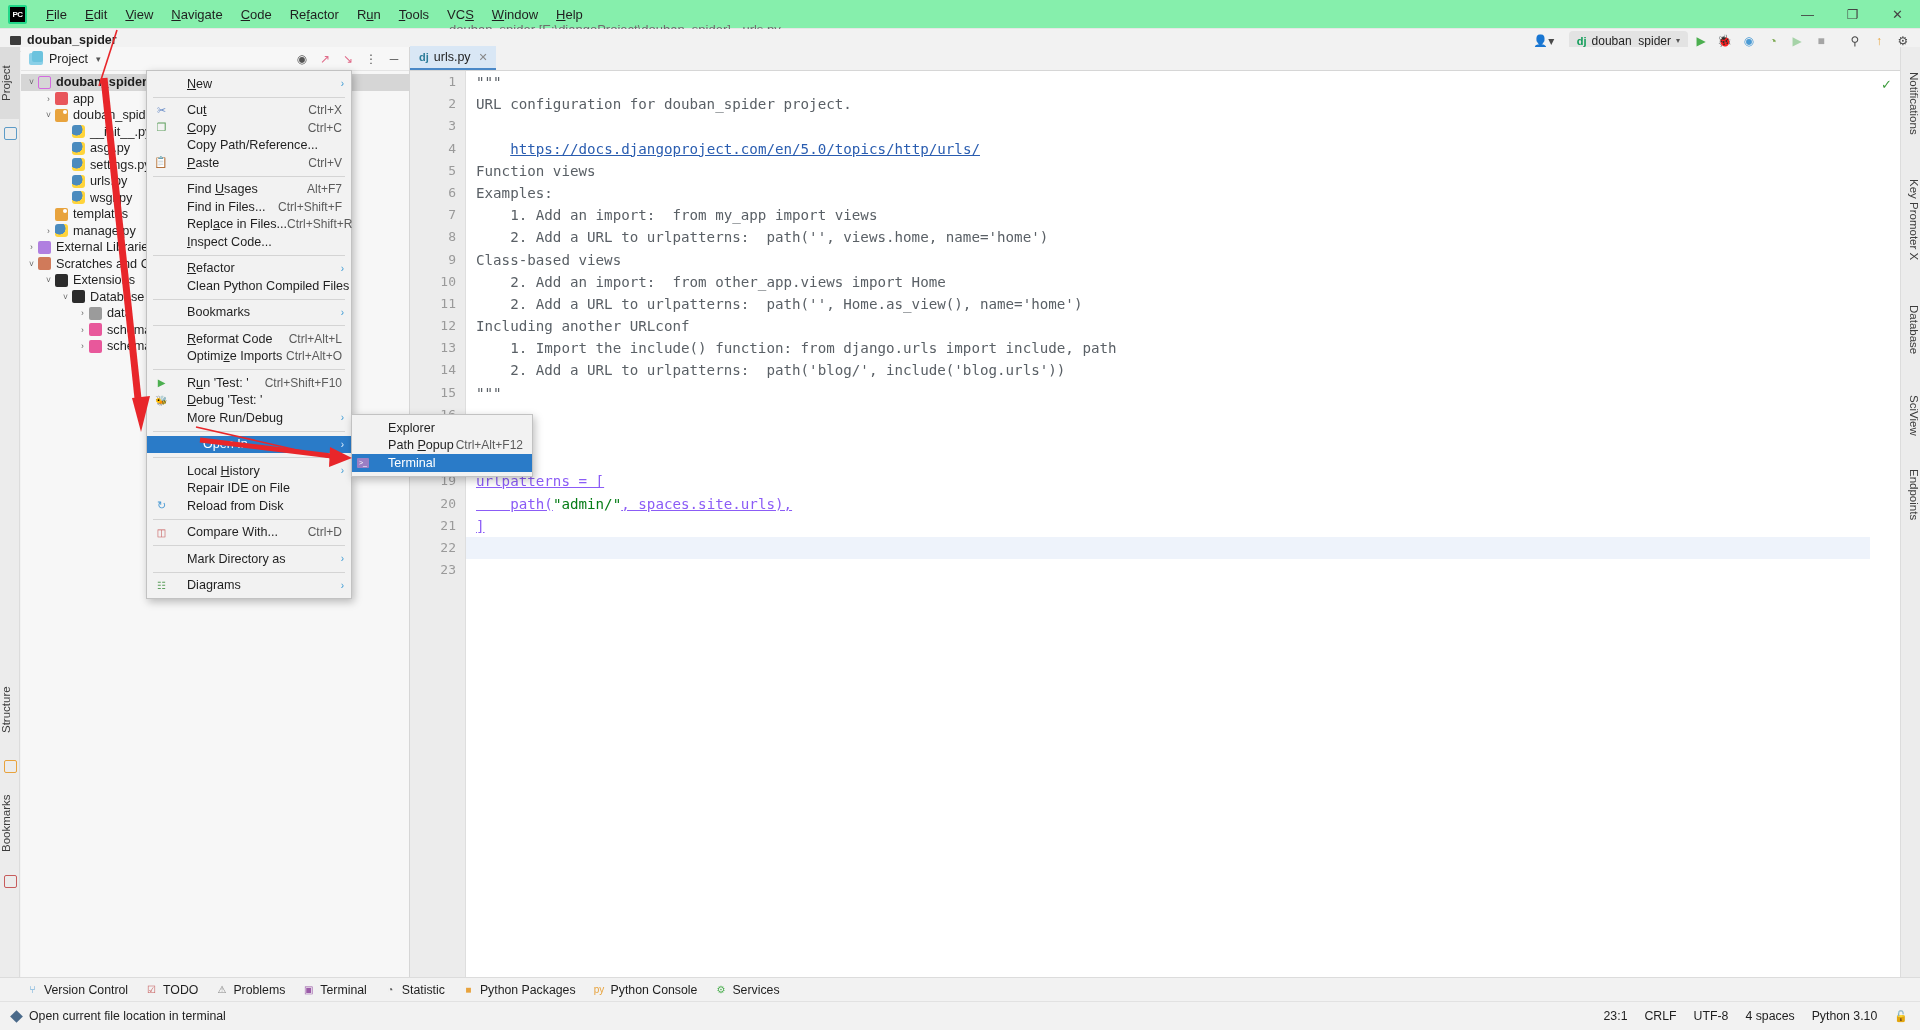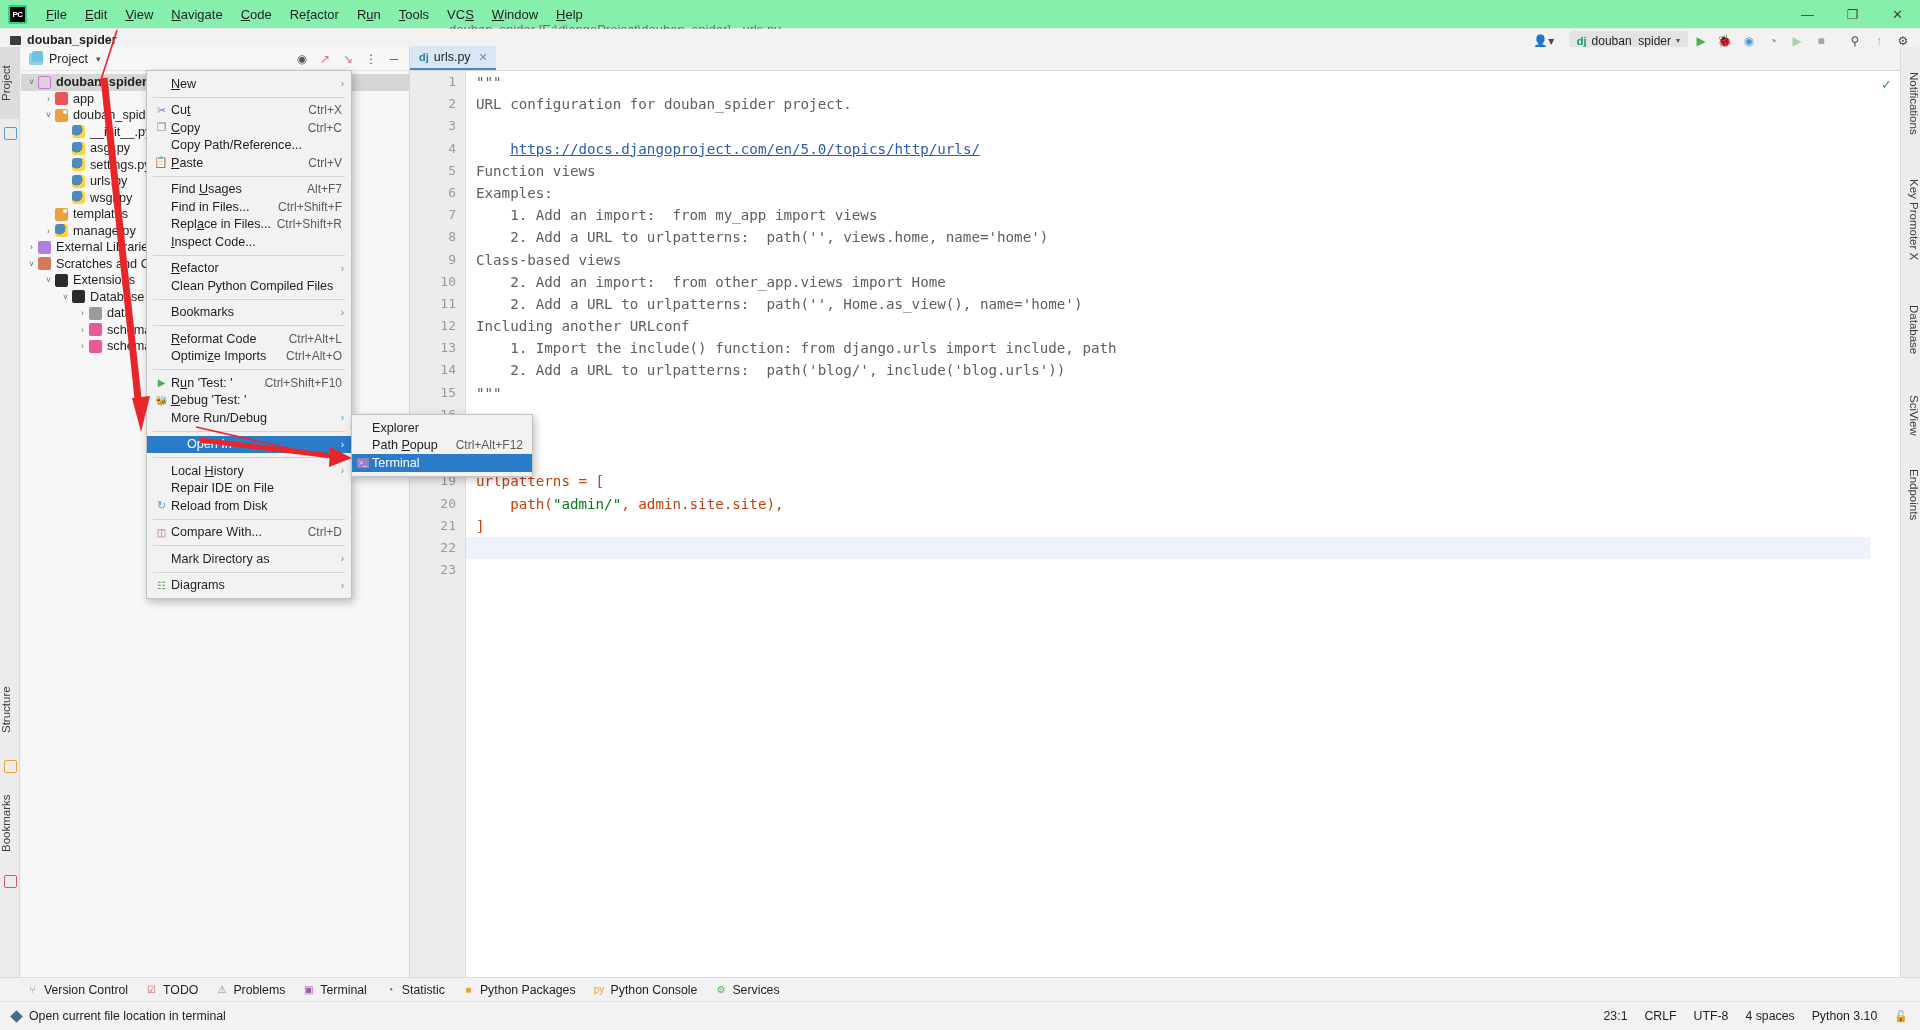--- a/index.html
+++ b/index.html
@@ -168,21 +168,21 @@
     background: #fff; border-left: 1px solid #dedede;
   }
   .cline {
     height: 22.2px; line-height: 22.2px; padding-left: 10px;
     font-family: "DejaVu Sans Mono", monospace; font-size: 14.2px;
     color: #5a6066; white-space: pre;
   }
   .cline.cur { background: #eef3fb; }
   .cline .str { color: #067d17; }
   .cline .lnk { color: #2a5db0; text-decoration: underline; }
-  .cline .pln { color: #c2410c; }
+  .cline .pln { color: #8b5cf6; text-decoration: underline; }
   .cline .com { color: #5a6066; }
   .fold-marker {
     position: absolute; left: 58px; width: 11px; height: 11px;
     border: 1px solid #a0a0a0; color: #707070; font-size: 9px; text-align: center;
     line-height: 9px; background: #fff; border-radius: 1px;
   }
   .bracket-l { position: absolute; left: 60px; color: #9a9a9a; font-family: "DejaVu Sans Mono", monospace; font-size: 13px; }
 
   .editor-check {
     position: absolute; right: 8px; top: 30px; color: #3c9c3c; font-size: 13px;
@@ -196,21 +196,21 @@
     position: absolute; left: 146px; top: 70px; width: 206px;
     background: #f2f2f2; border: 1px solid #c2c2c2;
     box-shadow: 2px 3px 8px rgba(0,0,0,.25); padding: 4px 0; z-index: 40;
   }
   .ctxitem {
     height: 17.5px; display: flex; align-items: center; font-size: 12.6px;
     color: #1f1f1f; padding-left: 5px; position: relative; white-space: nowrap;
   }
   .ctxitem.hl { background: #2a7bc8; color: #fff; padding-left: 21px; }
   .ctxitem .mic { width: 19px; flex: 0 0 19px; display: flex; align-items: center; justify-content: center; }
-  .ctxitem .txt { flex: 1; }
+  .ctxitem .txt { flex: 1; margin-left: 16px; }
   .ctxitem .acc { color: #5b5b5b; font-size: 12px; padding-right: 9px; }
   .ctxitem .sub { position: absolute; right: 7px; color: #3d9ad4; font-size: 10px; }
   .ctxitem.hl .sub { color: #dff0ff; }
   .ctxsep { height: 1px; background: #d4d4d4; margin: 4px 6px; }
   .u { text-decoration: underline; }
 
   .submenu {
     position: absolute; left: 351px; top: 414px; width: 182px;
     background: #f2f2f2; border: 1px solid #c2c2c2;
     box-shadow: 2px 3px 8px rgba(0,0,0,.25); padding: 4px 0; z-index: 45;
@@ -487,21 +487,21 @@
         <div class="cline">    2. Add an import:  from other_app.views import Home</div>
         <div class="cline">    2. Add a URL to urlpatterns:  path('', Home.as_view(), name='home')</div>
         <div class="cline">Including another URLconf</div>
         <div class="cline">    1. Import the include() function: from django.urls import include, path</div>
         <div class="cline">    2. Add a URL to urlpatterns:  path('blog/', include('blog.urls'))</div>
         <div class="cline">"""</div>
         <div class="cline"></div>
         <div class="cline"></div>
         <div class="cline"></div>
         <div class="cline"><span class="pln">urlpatterns = [</span></div>
-        <div class="cline"><span class="pln">&nbsp;&nbsp;&nbsp;&nbsp;path(</span><span class="str">"admin/"</span><span class="pln">, admin.site.site),</span></div>
+        <div class="cline"><span class="pln">&nbsp;&nbsp;&nbsp;&nbsp;path(</span><span class="str">"admin/"</span><span class="pln">, spaces.site.urls),</span></div>
         <div class="cline"><span class="pln">]</span></div>
         <div class="cline cur"></div>
       </div>
     <div class="editor-check">✓</div>
     <div class="greenmark" style="left:58px;top:470px;width:0;height:0;"></div>
   </div>
 
   <div class="ctxmenu" id="ctxmenu">
       <div class="ctxitem">
         <span class="mic"></span>

